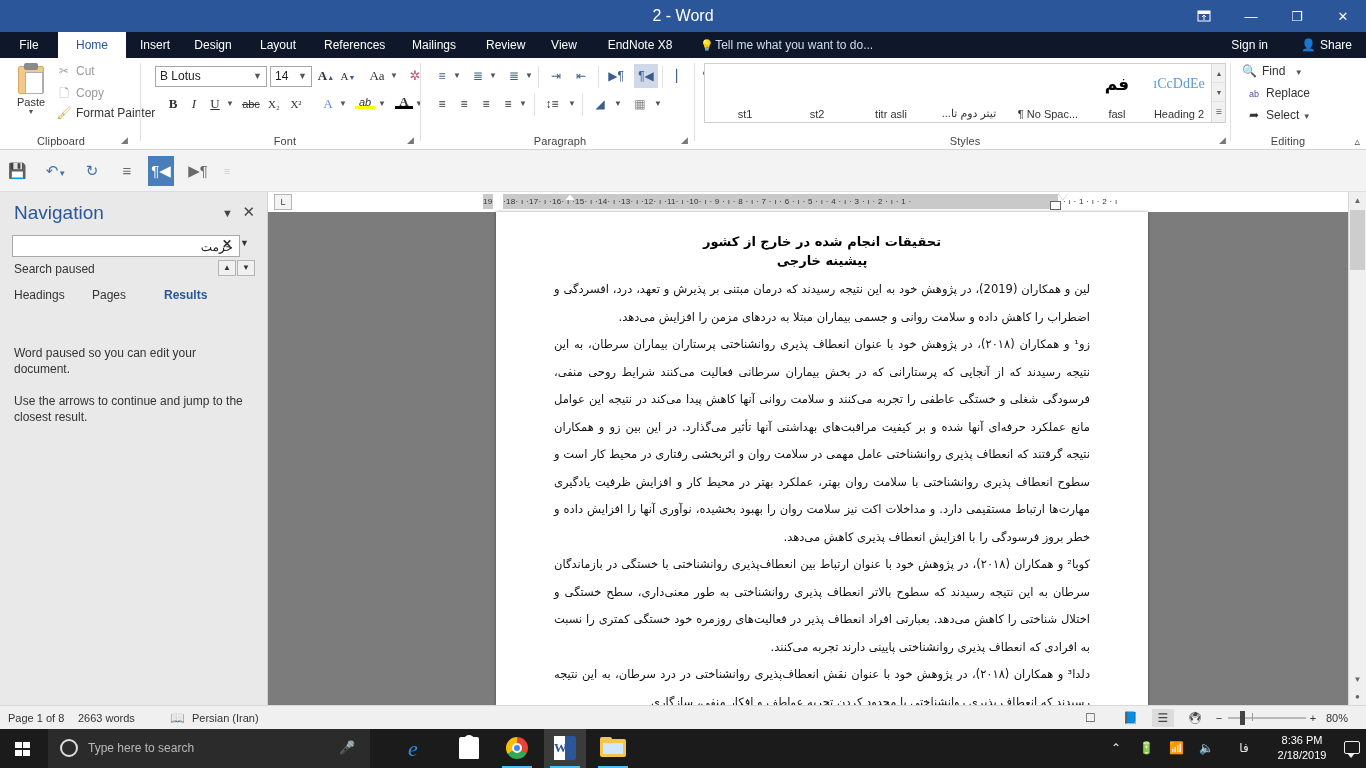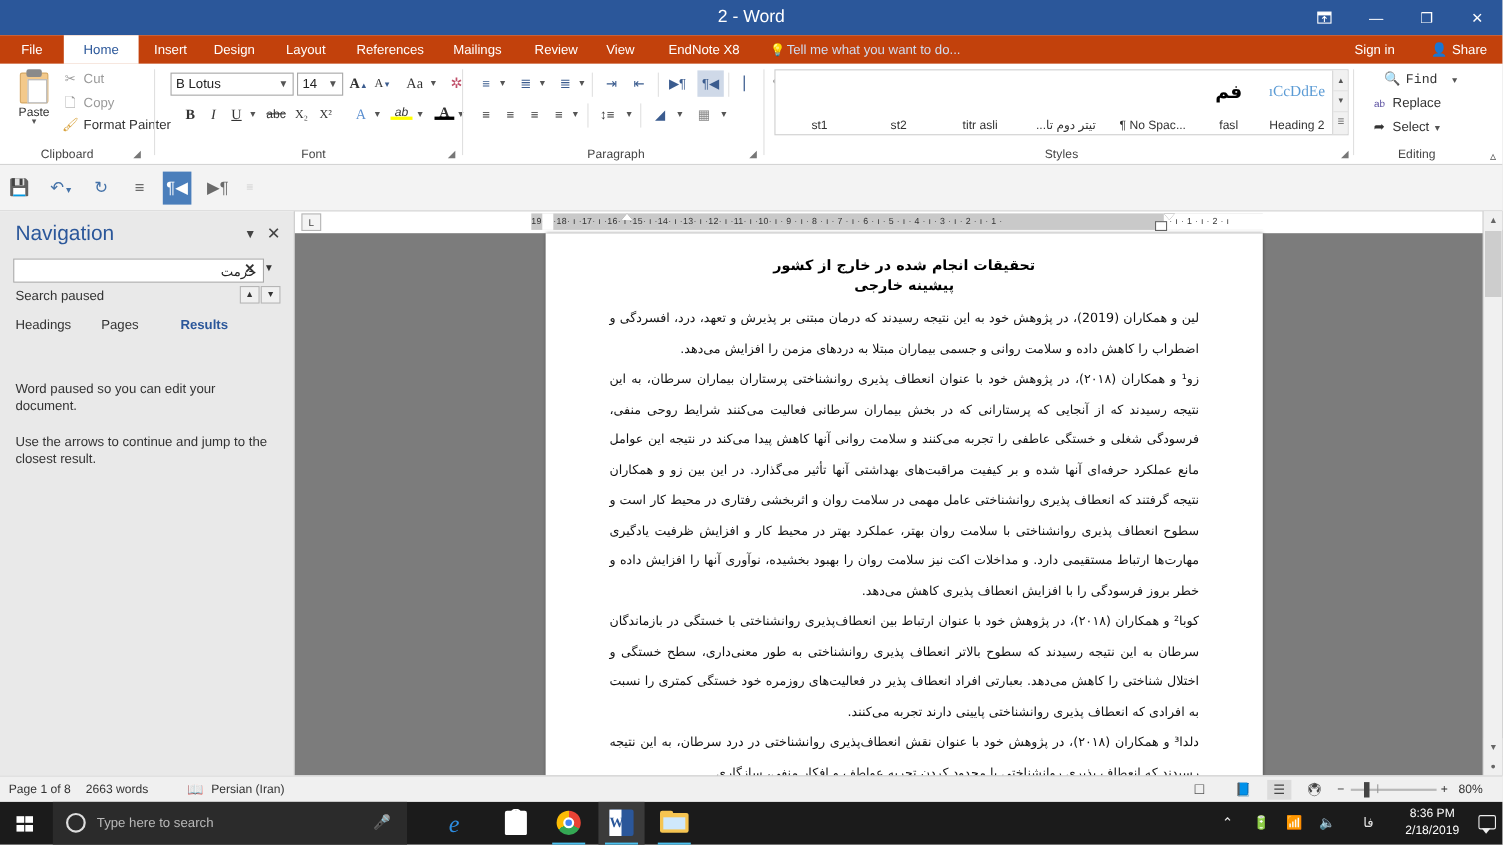--- a/index.html
+++ b/index.html
@@ -24,21 +24,21 @@
   .win-btns { position: absolute; right: 0; top: 0; height: 32px; display: flex; }
   .win-btn {
     width: 46px; height: 32px; display: flex; align-items: center; justify-content: center;
     color: #fff; font-size: 13px; cursor: default;
   }
   .ribbon-display { width: 48px; }
 
   
   .tabs {
     position: absolute; left: 0; top: 32px; width: 1366px; height: 26px;
-    background: #c2410c;
+    background: #0f172a;
   }
   .tab {
     position: absolute; top: 0; height: 26px; line-height: 26px;
     color: #fff; font-size: 12px; padding: 0 10px; white-space: nowrap;
   }
   .tab.active { background: #ffffff; color: #2b579a; }
   .tellme {
     position: absolute; top: 0; height: 26px; line-height: 26px;
     color: #cfdcf0; font-size: 12px; white-space: nowrap;
   }
@@ -438,21 +438,21 @@
           <div class="ss-btn" style="top:19px;">▼</div>
           <div class="ss-btn" style="top:38px;border-bottom:none;">☰</div>
         </div>
       </div>
       <div class="grp-label">Styles</div>
       <div class="dlg-launcher" style="right:2px;">◢</div>
       <div class="grp-sep" style="left:530px;"></div>
     </div>
 
     <div class="grp" style="left:1240px;width:126px;">
-      <div class="ed-cmd" style="left:18px;top:6px;font-family:Liberation Mono, monospace;">
+      <div class="ed-cmd" style="left:2px;top:6px;">
         <span class="cmd-ico" style="color:#5a4fa0;">🔍</span><span>Find</span>
         <span style="font-size:8px;color:#555;margin-left:6px;">▼</span>
       </div>
       <div class="ed-cmd" style="left:6px;top:28px;">
         <span class="cmd-ico" style="color:#5a4fa0;font-size:9px;">ab</span><span>Replace</span>
       </div>
       <div class="ed-cmd" style="left:6px;top:50px;">
         <span class="cmd-ico">➦</span><span>Select</span>
         <span style="font-size:8px;color:#555;">▼</span>
       </div>

